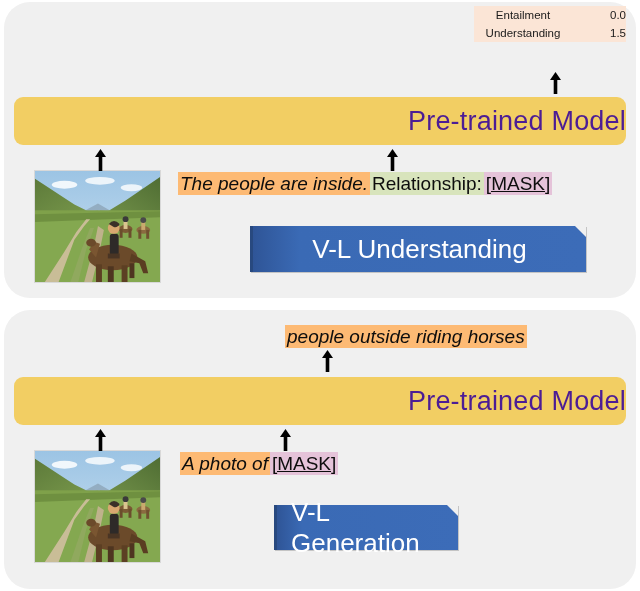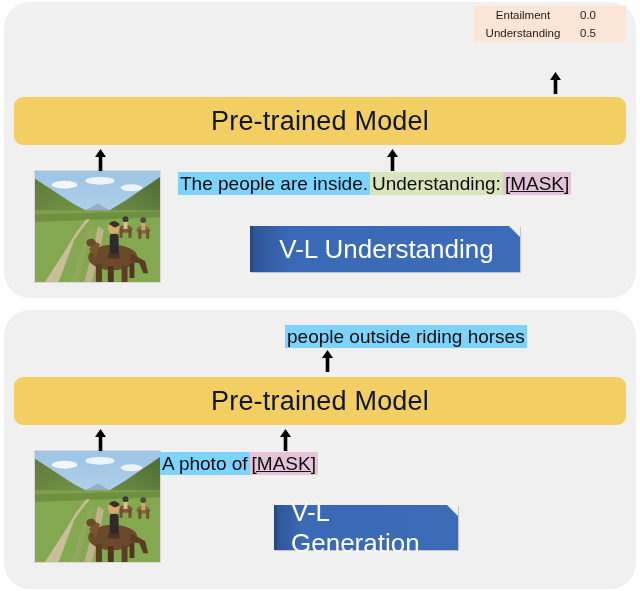--- a/index.html
+++ b/index.html
@@ -42,36 +42,36 @@
     padding: 3px 0 3px 0;
     background: #fbe5d6;
     white-space: nowrap;
   }
   .score-table tr.highlight td { background: #e8ab80; }
   .score-table td.lbl {
     text-align: center;
     width: 98px;
   }
   .score-table td.val {
-    text-align: left;
+    text-align: right;
     padding-left: 8px;
   }
 
   
   .model-bar {
     position: absolute;
     left: 14px;
     width: 612px;
     height: 48px;
     background: #f2ce63;
     border-radius: 9px;
     display: flex;
     align-items: center;
-    justify-content: center;
-    color: #0f172a;
+    justify-content: flex-end;
+    color: #4c1d95;
     font-size: 27px;
     letter-spacing: 0.2px;
   }
   #model-bar-1 { top: 97px; }
   #model-bar-2 { top: 377px; }
 
   
   .arrow-up {
     position: absolute;
     width: 13px;
@@ -96,26 +96,26 @@
 
   
   .token-line {
     position: absolute;
     font-size: 19px;
     color: #0d0d0d;
     white-space: nowrap;
     line-height: 1.22;
   }
   .tok { padding: 1px 2px; }
-  .tok-blue  { background: #7dd3fc; }
+  .tok-blue  { background: #fdba74; font-style: italic; }
   .tok-green { background: #d8e4bc; }
   .tok-pink  { background: #e5c3d9; text-decoration: underline; }
 
   #text-premise { left: 178px; top: 172px; }
-  #text-prompt  { left: 160px; top: 452px; }
+  #text-prompt  { left: 180px; top: 452px; }
   #text-output  { left: 285px; top: 325px; }
 
   
   .task-box {
     position: absolute;
     background: linear-gradient(to right, #2f5597 0%, #3a6ab5 14%, #3c6cb8 100%);
     color: #ffffff;
     font-size: 26px;
     display: flex;
     align-items: center;
@@ -128,37 +128,37 @@
   .task-box::after {
     content: "";
     position: absolute;
     top: 0;
     right: 0;
     width: 11px;
     height: 11px;
     background: #f0f0f0;
     clip-path: polygon(0 0, 100% 0, 100% 100%);
   }
-  #task-understanding { left: 250px; top: 226px; width: 270px; height: 46px; }
+  #task-understanding { left: 250px; top: 226px; width: 336px; height: 46px; }
   #task-generation    { left: 274px; top: 505px; width: 184px; height: 45px; }
 </style>
 </head>
 <body>
 
 <div class="panel" id="panel-understanding"></div>
 
 <table class="score-table">
   <tbody>
       <tr>
     <td class="lbl">Entailment</td>
     <td class="val">0.0</td>
   </tr>
   <tr>
     <td class="lbl">Understanding</td>
-    <td class="val">0.5</td>
+    <td class="val">1.5</td>
   </tr>
 </tbody>
   </table>
 
 <div class="arrow-up" style="left:549px; top:72px;">
   <svg viewBox="0 0 13 22">
       <path d="M6.5 0 L12 8 L8.3 8 L8.3 22 L4.7 22 L4.7 8 L1 8 Z" fill="#000"></path>
     </svg>
 </div>
 
@@ -231,21 +231,21 @@
       <ellipse cx="57" cy="73" rx="5" ry="4" fill="#6b4a2a"></ellipse>
       <rect x="76" y="64" width="9" height="22" rx="3" fill="#2e2a28"></rect>
       <circle cx="80" cy="58" r="6" fill="#d8a870"></circle>
       <path d="M75 54 Q80 48 86 54 Q84 58 80 57 Z" fill="#3a3028"></path>
       <rect x="74" y="84" width="12" height="5" fill="#4a3524"></rect>
     </g>
   </svg>
 </div>
 
 <div class="token-line" id="text-premise">
-  <span class="tok tok-blue">The people are inside.</span><span class="tok tok-green">Understanding:</span><span class="tok tok-pink">[MASK]</span>
+  <span class="tok tok-blue">The people are inside.</span><span class="tok tok-green">Relationship:</span><span class="tok tok-pink">[MASK]</span>
 </div>
 
 <div class="task-box" id="task-understanding">
   <span>V-L Understanding</span>
 </div>
 
 <div class="panel" id="panel-generation"></div>
 
 <div class="token-line" id="text-output">
   <span class="tok tok-blue">people outside riding horses</span>

